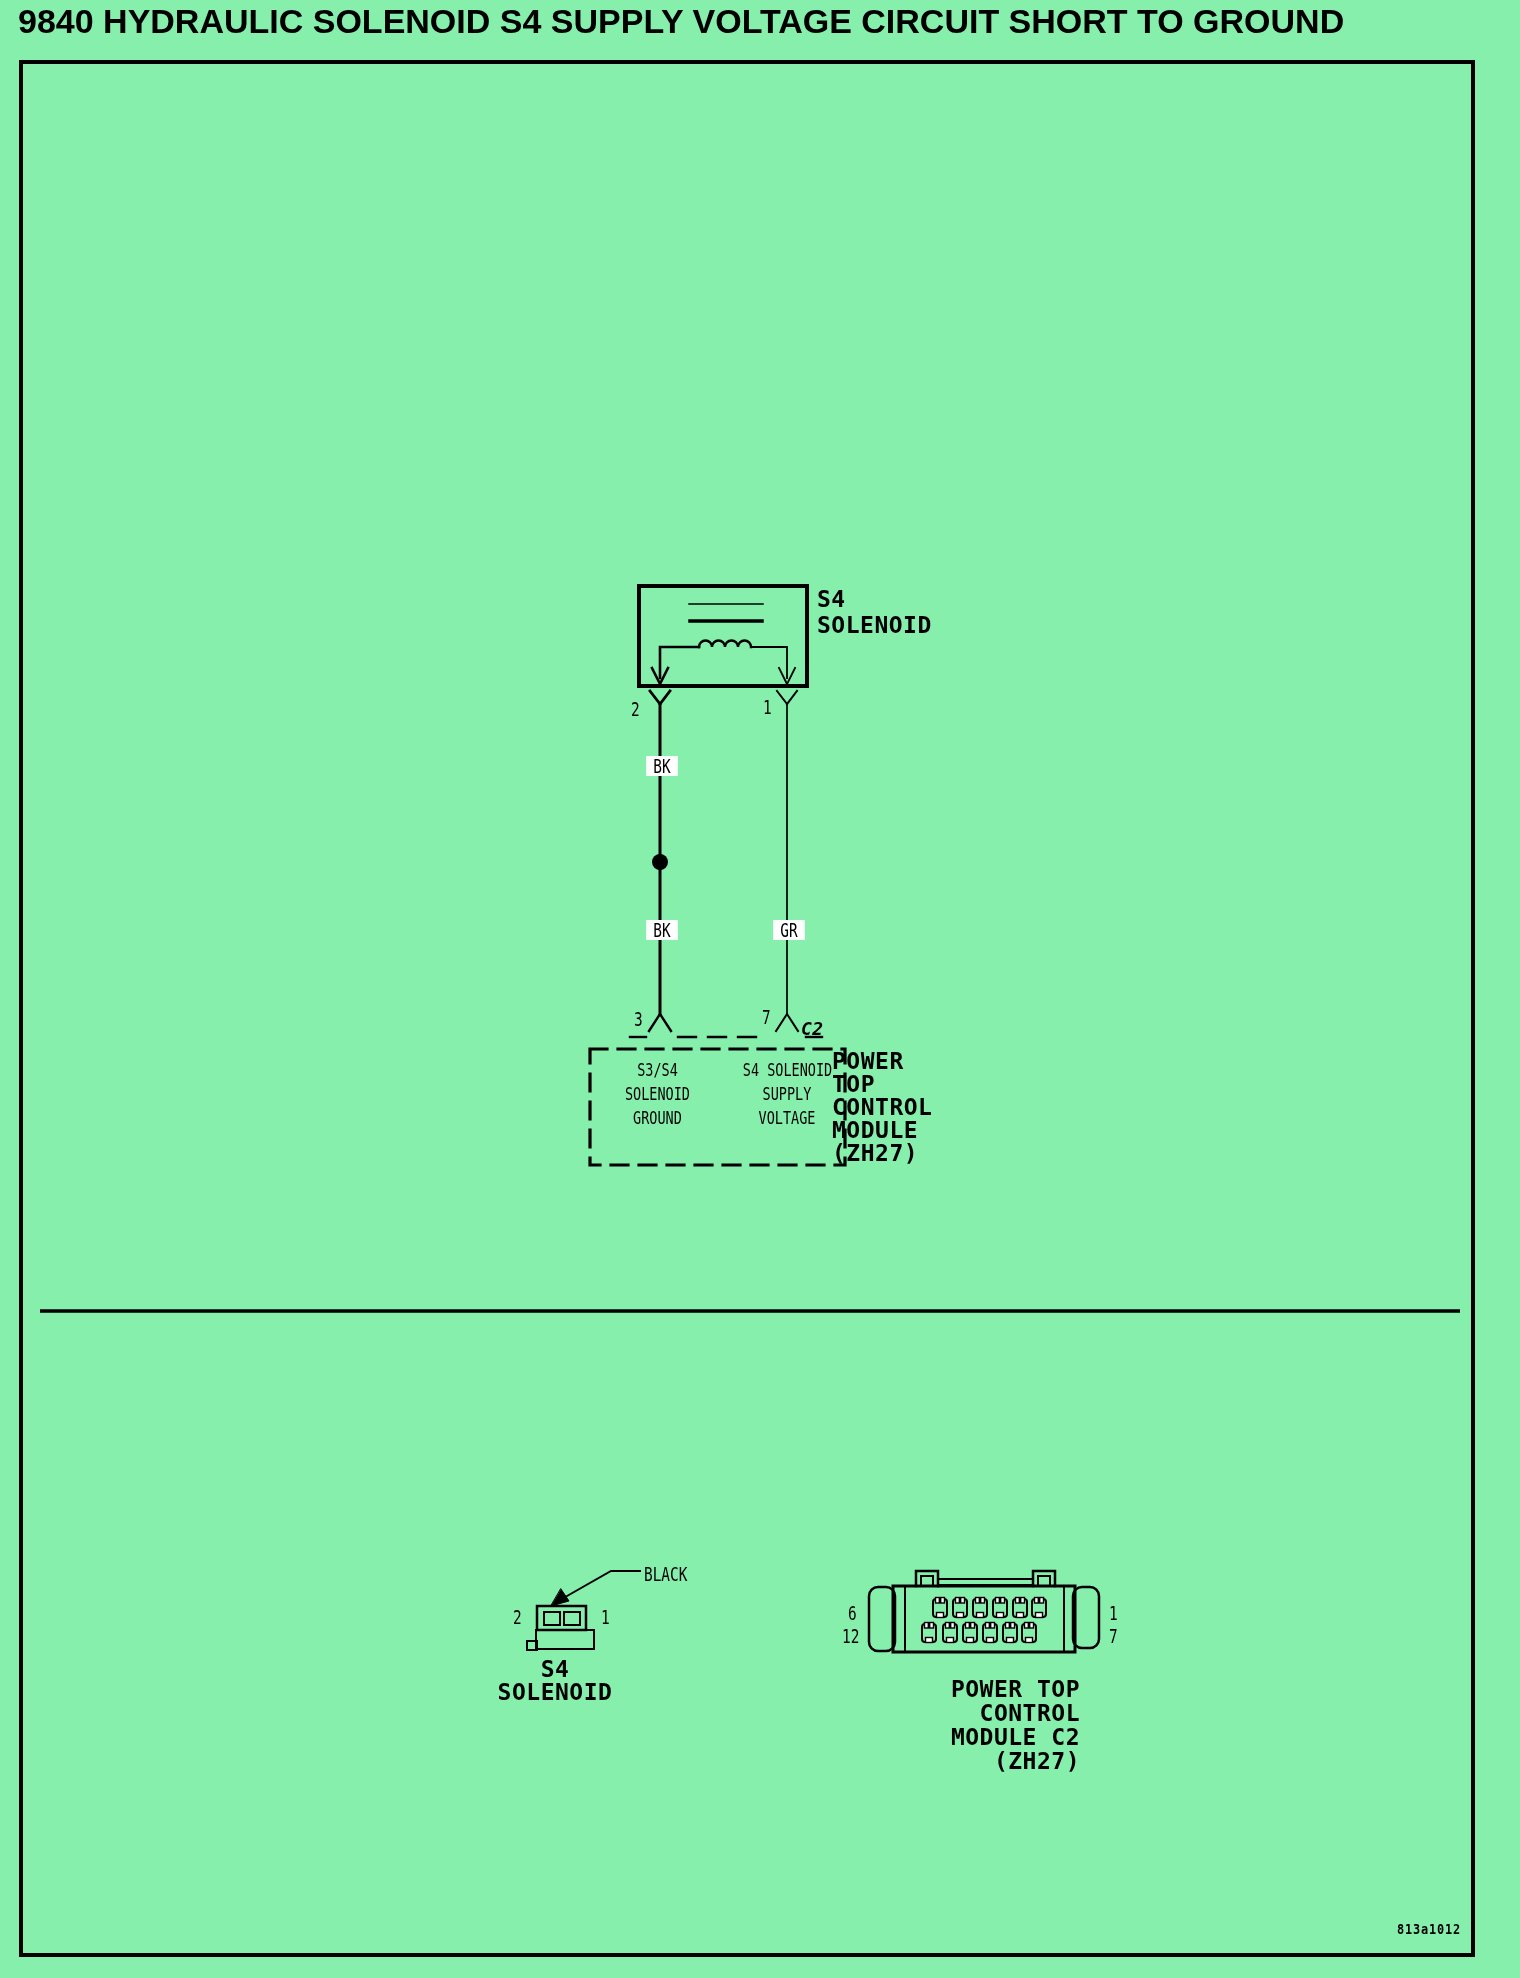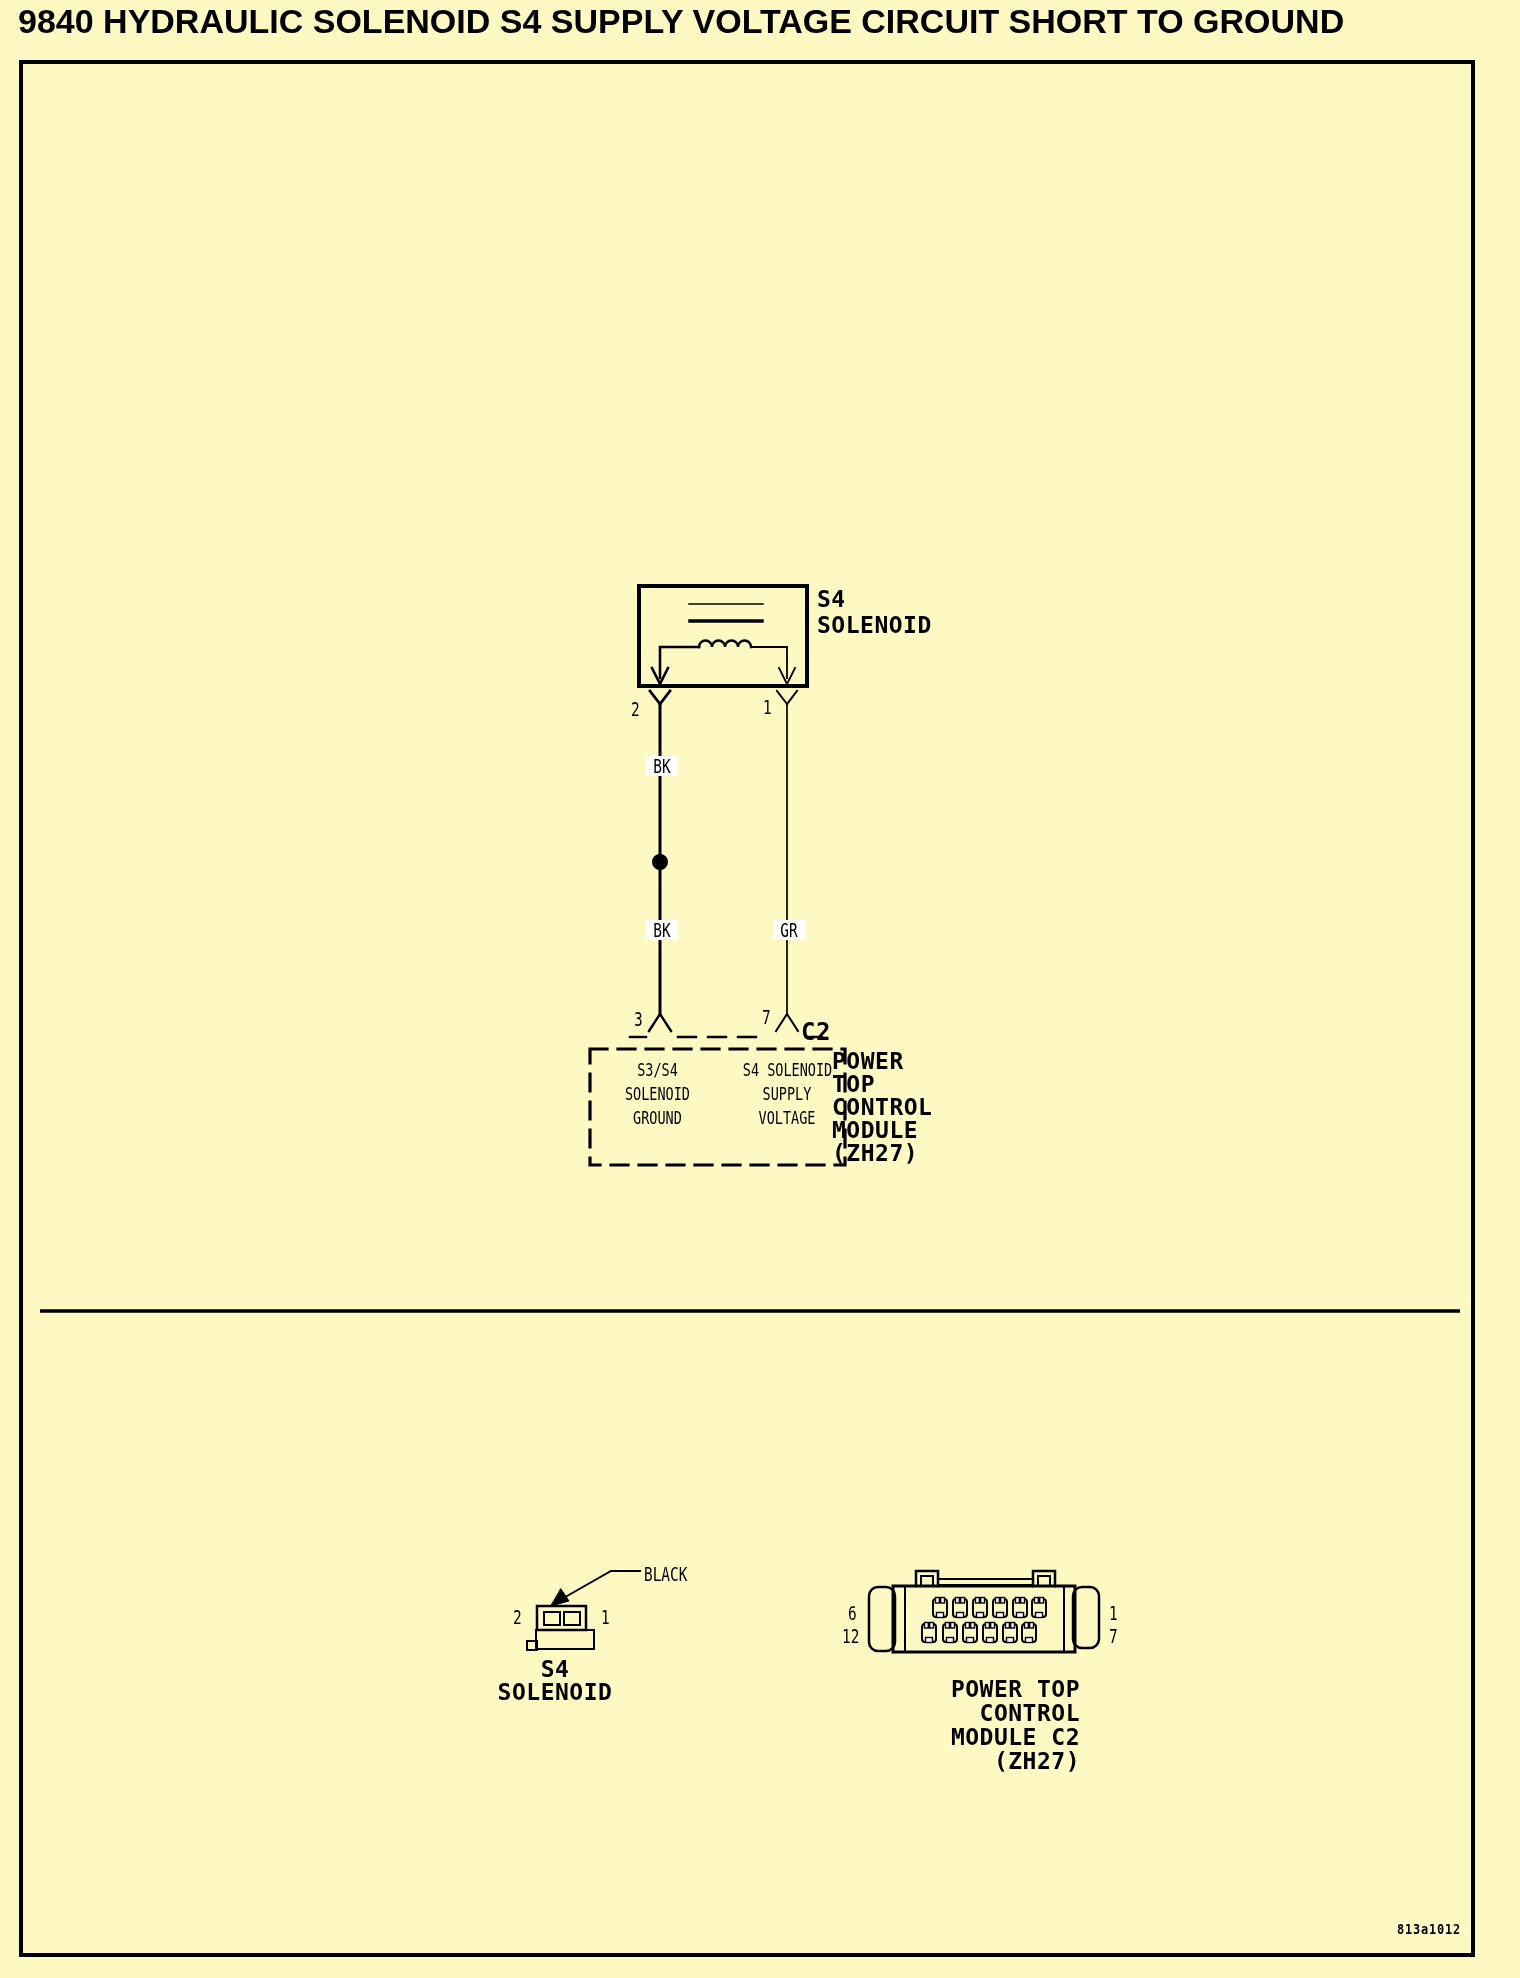--- a/index.html
+++ b/index.html
@@ -1,16 +1,16 @@
 <!DOCTYPE html>
 <html><head>
 <meta charset="utf-8">
 <style>
   html,body{margin:0;padding:0;background:#fff;}
-  #canvas{position:relative;width:1520px;height:1978px;background:#fef9c3;
+  #canvas{position:relative;width:1520px;height:1978px;background:#86efac;
           font-family:"DejaVu Sans Mono",monospace;color:#000;overflow:hidden;}
   .lab{position:absolute;white-space:nowrap;color:#000;}
   .title{font-family:"Liberation Sans",sans-serif;font-weight:bold;font-size:34px;}
   .ml{font-size:20px;line-height:20px;transform:scaleX(0.72);transform-origin:left top;}
   .mlc{font-size:20px;line-height:20px;transform:scaleX(0.72);transform-origin:center top;text-align:center;}
   .mb{font-weight:bold;font-size:23px;letter-spacing:0.5px;}
   .func{font-size:18px;line-height:24px;transform:scaleX(0.75);transform-origin:center top;text-align:center;}
   .bgw{background:#fff;padding:0 2px;}
   .frame{position:absolute;left:19px;top:60px;width:1456px;height:1897px;
          border:4px solid #000;box-sizing:border-box;}
@@ -104,21 +104,21 @@
 
   <div class="lab ml" style="left:631px;top:699px;">2</div>
   <div class="lab ml" style="left:763px;top:697px;">1</div>
 
   <div class="lab mlc bgw" style="left:640px;top:756px;width:40px;">BK</div>
   <div class="lab mlc bgw" style="left:640px;top:920px;width:40px;">BK</div>
   <div class="lab mlc bgw" style="left:767px;top:920px;width:40px;">GR</div>
 
   <div class="lab ml" style="left:634px;top:1009px;">3</div>
   <div class="lab ml" style="left:762px;top:1007px;">7</div>
-  <div class="lab mb" style="left:801px;top:1018px;font-size:24px;">C2</div>
+  <div class="lab mb" style="left:801px;top:1018px;font-size:18px;font-style:italic;">C2</div>
 
   <div class="lab func" style="left:600px;top:1058px;width:115px;">
     <div>S3/S4</div>
     <div>SOLENOID</div>
     <div>GROUND</div>
   </div>
   <div class="lab func" style="left:728px;top:1058px;width:118px;">
     <div>S4 SOLENOID</div>
     <div>SUPPLY</div>
     <div>VOLTAGE</div>

